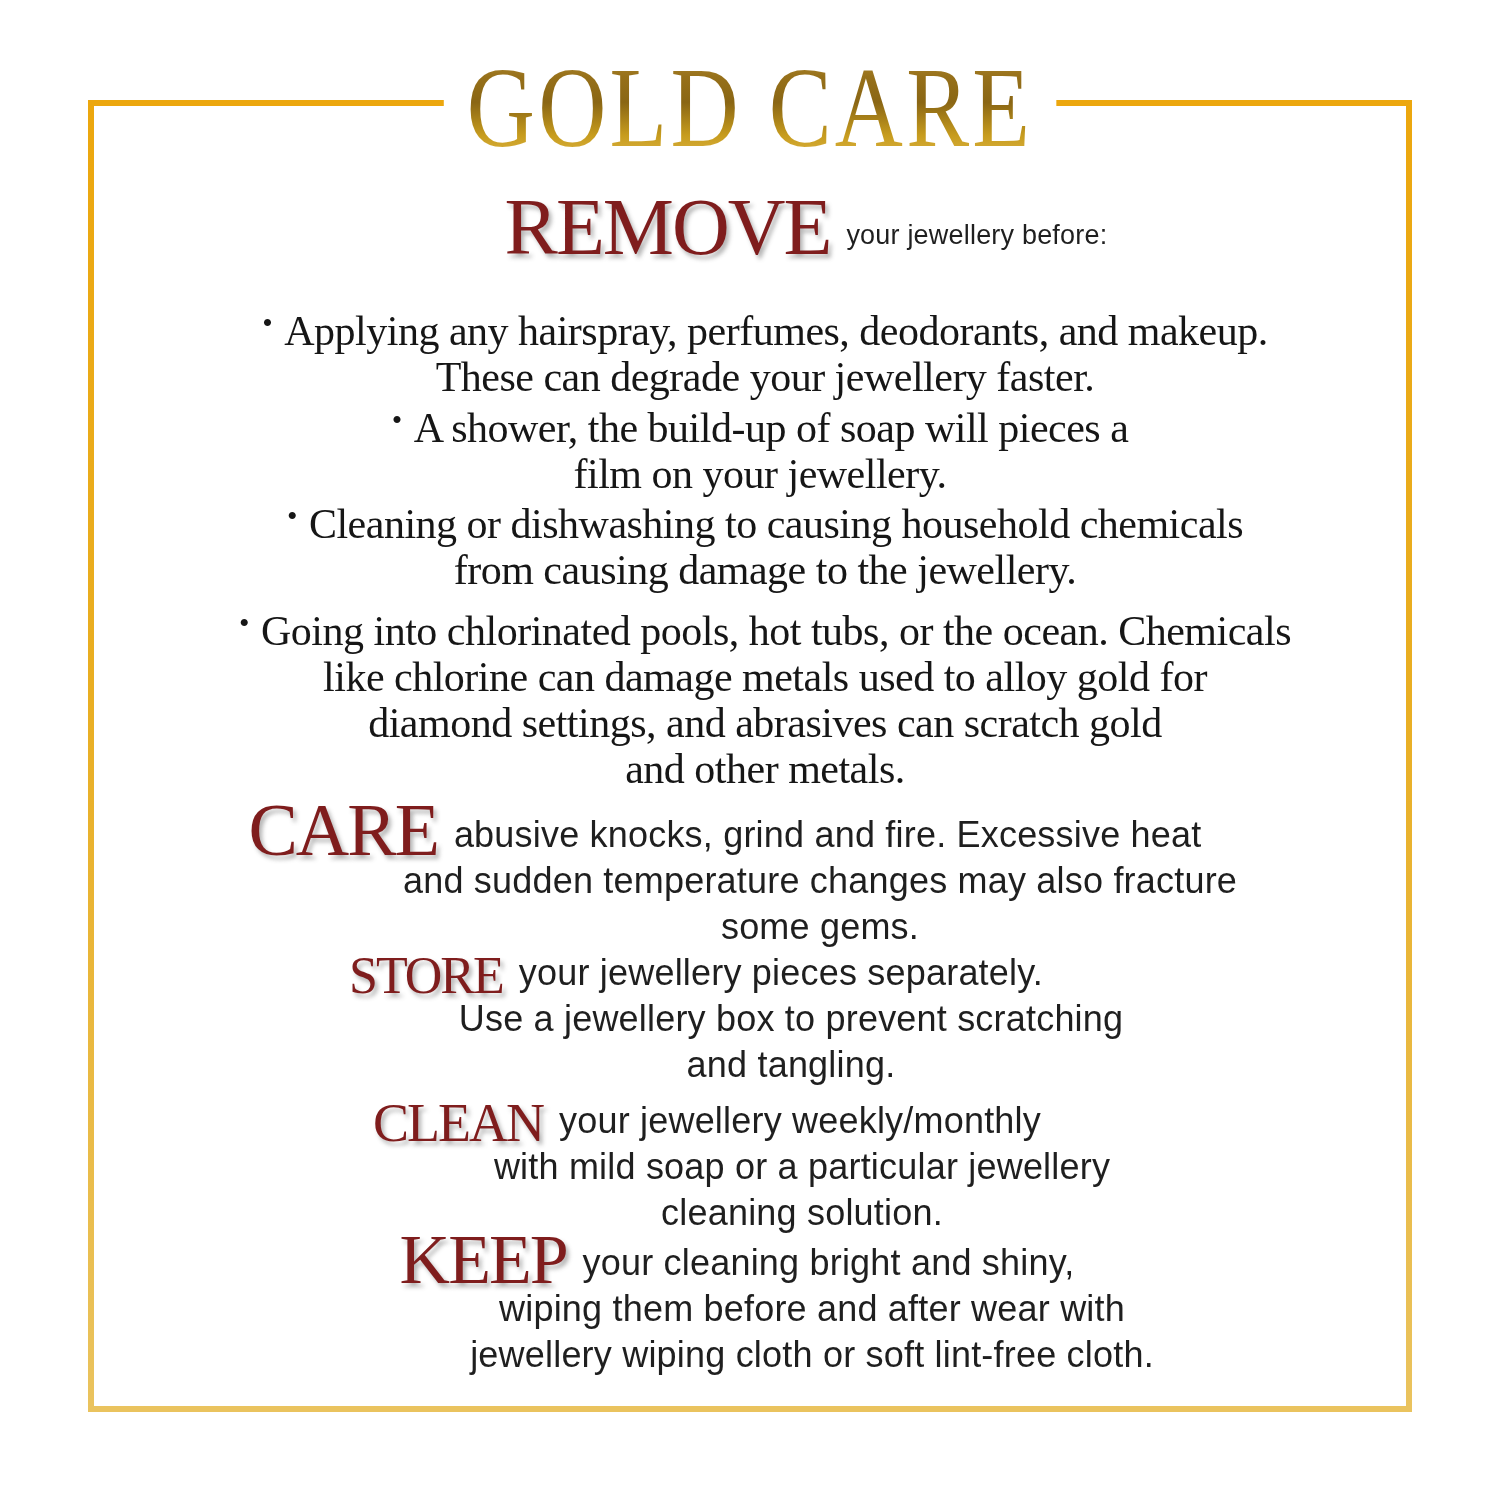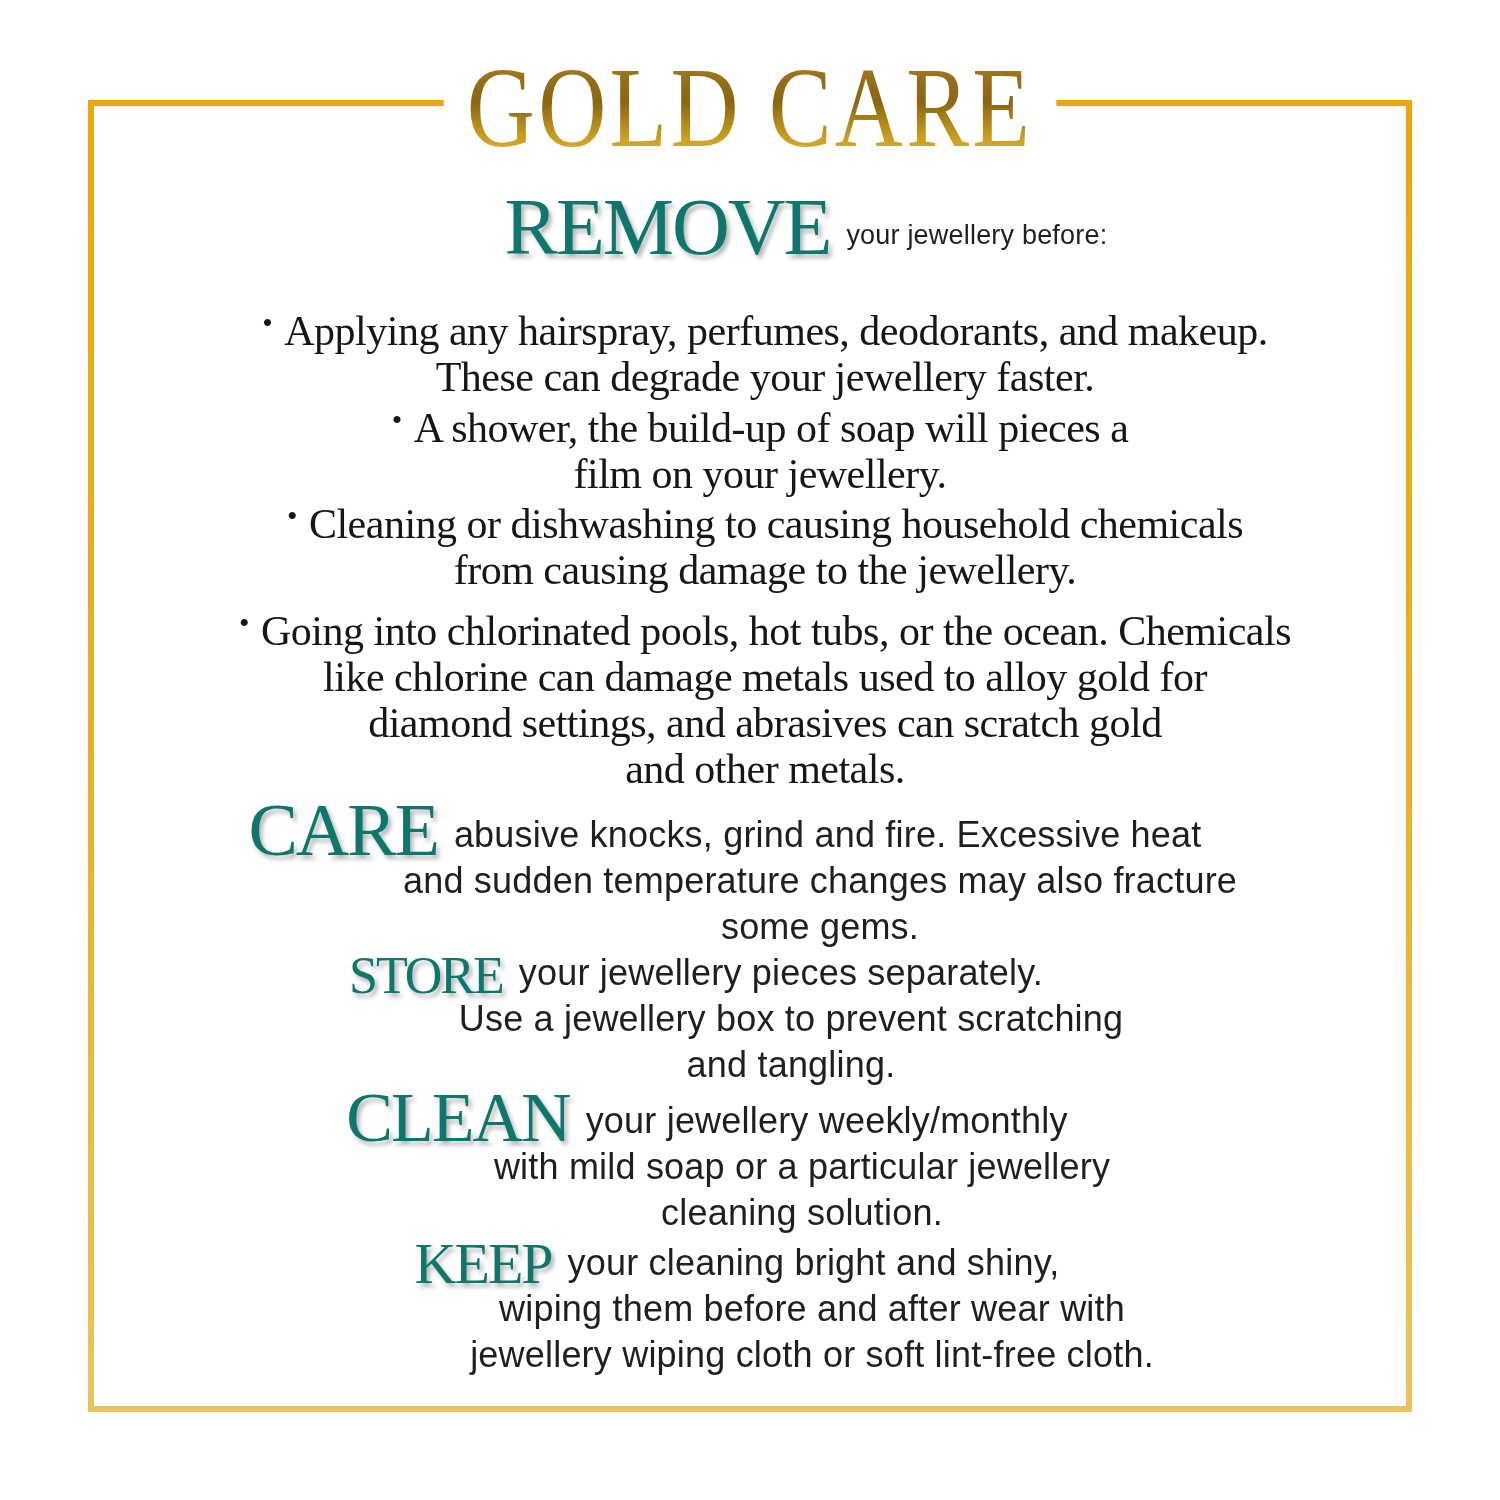--- a/index.html
+++ b/index.html
@@ -45,30 +45,30 @@
     font-family:"Liberation Serif", serif;font-size:42px;color:var(--ink);
     letter-spacing:-0.5px;
   }
   .sans{
     font-family:"Liberation Sans", sans-serif;font-size:36px;color:var(--ink-sans);
     letter-spacing:0.2px;
   }
   .intro-sans{font-size:27px;font-weight:500;}
 
   .hd{
-    font-family:"Liberation Serif", serif;font-weight:400;color:#0f766e;
+    font-family:"Liberation Serif", serif;font-weight:400;color:#7f1d1d;
     line-height:0;letter-spacing:-2px;margin-right:16px;
     text-shadow:3px 4px 4px rgba(90,90,90,0.45);
     vertical-align:-8px;
   }
   .hd-remove{font-size:80px;vertical-align:-10px;}
   .hd-avoid {font-size:74px;}
   .hd-store {font-size:52px;}
-  .hd-clean {font-size:70px;}
-  .hd-keep  {font-size:58px;}
+  .hd-clean {font-size:54px;}
+  .hd-keep  {font-size:70px;}
 
   .dot{
     display:inline-block;font-size:30px;vertical-align:12px;margin-right:12px;
     color:var(--ink);
   }
   .shift-l{display:inline-block;}
 </style>
 </head>
 <body>
 

